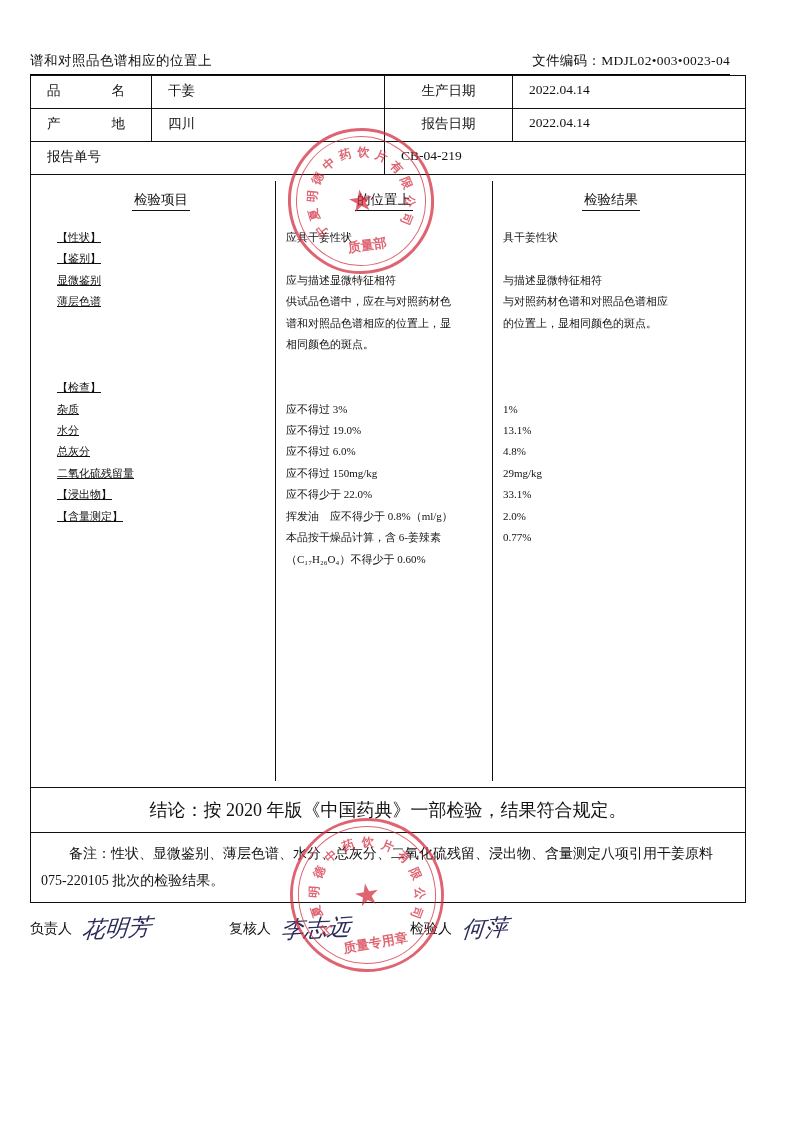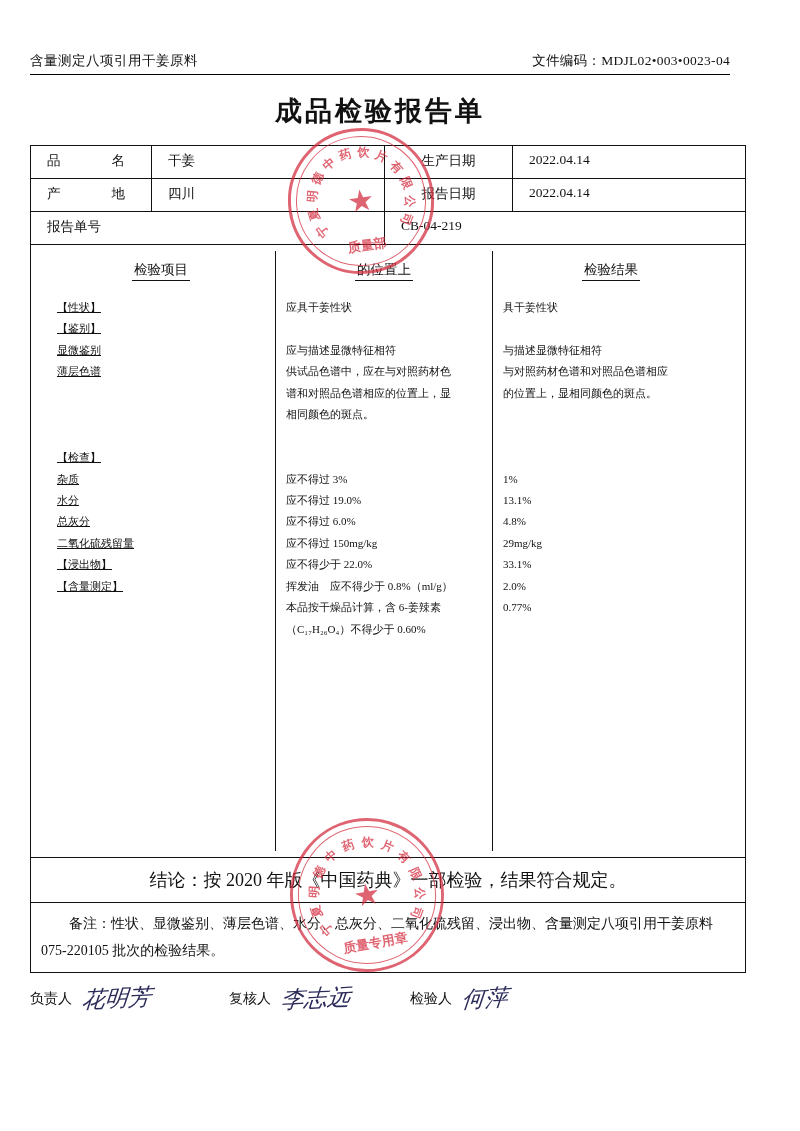--- a/index.html
+++ b/index.html
@@ -181,25 +181,24 @@
   #seal1 { left: 288px; top: 128px; width: 140px; height: 140px; transform: rotate(-8deg); }
   #seal2 { left: 290px; top: 818px; width: 148px; height: 148px; transform: rotate(-10deg); }
 </style>
 </head>
 <body>
 
 <div class="page">
   <div class="inner">
 
     <div class="hdr">
-      <div class="company">含量测定八项引用干姜原料</div>
+      <div class="company">谱和对照品色谱相应的位置上</div>
       <div class="docno">文件编码：MDJL02•003•0023-04</div>
     </div>
 
-    <div class="title">成品检验报告单</div>
 
     <table class="main">
       <tbody>
         <tr>
           <td class="lbl"><span class="lbl-sp">品　名</span></td>
           <td class="val-name">干姜</td>
           <td class="lbl2">生产日期</td>
           <td class="val2">2022.04.14</td>
         </tr>
         <tr>

